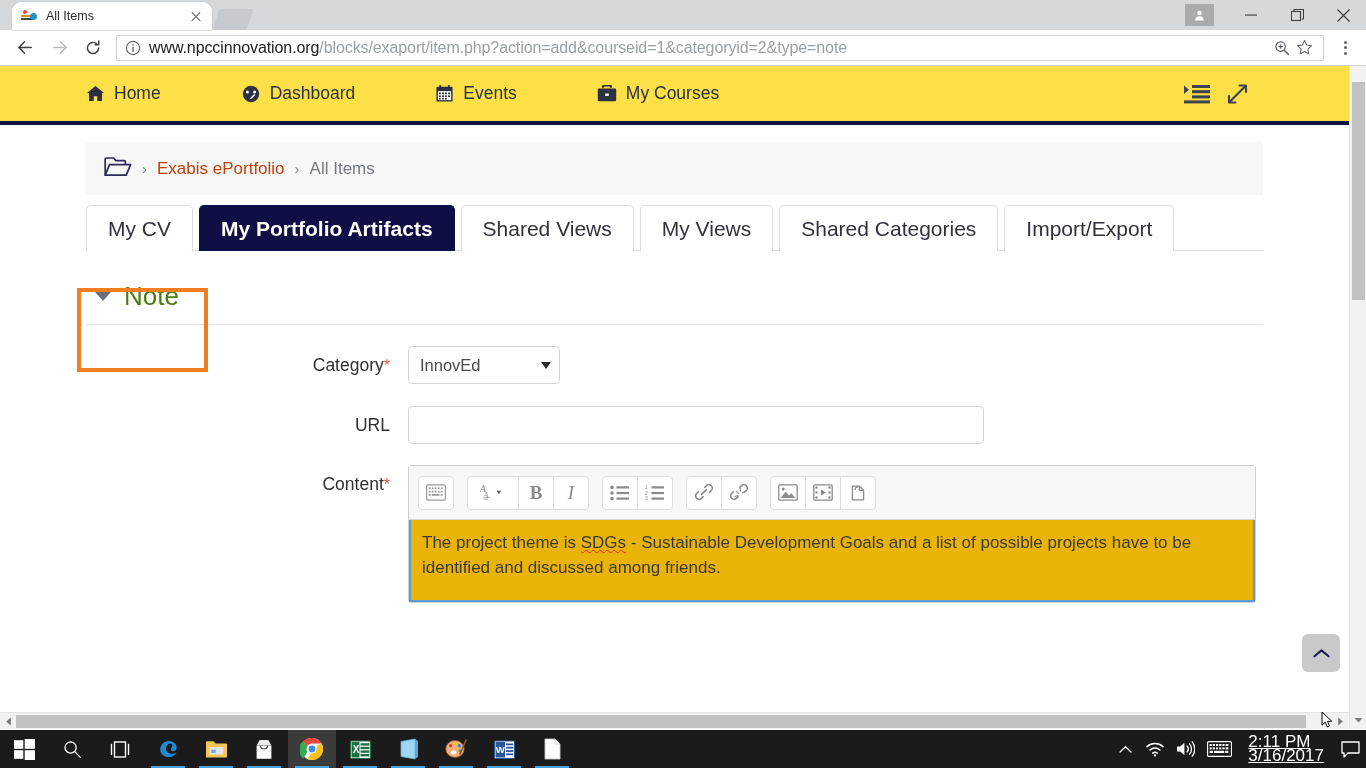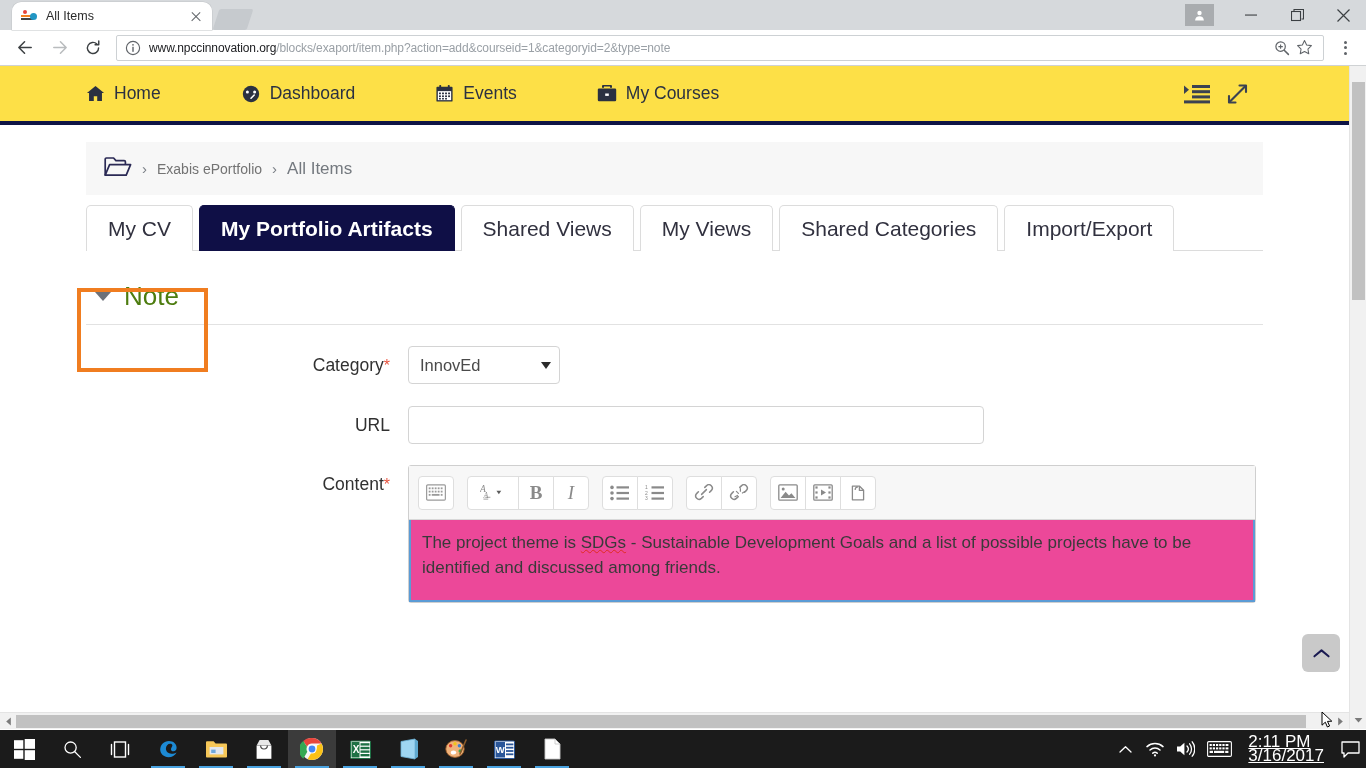--- a/index.html
+++ b/index.html
@@ -82,21 +82,21 @@
     width: 34px; height: 30px; display: flex; align-items: center;
     justify-content: center; cursor: pointer;
   }
   .urlbox {
     flex: 1; height: 26px; border: 1px solid #cdd1d4; border-radius: 2px;
     margin: 0 8px 0 6px; display: flex; align-items: center; padding: 0 8px;
     background: #fff;
   }
   .info-icon { width: 16px; height: 16px; flex: 0 0 16px; margin-right: 8px; }
   .url-text {
-    font-size: 12px; color: #9aa0a6; white-space: nowrap; overflow: hidden;
+    font-size: 16px; color: #9aa0a6; white-space: nowrap; overflow: hidden;
     flex: 1; letter-spacing: -0.1px;
   }
   .url-text .dom { color: #202124; }
   .omni-icon { width: 22px; flex: 0 0 22px; display: flex; justify-content: center; cursor: pointer; }
   .menu-dots {
     width: 26px; height: 26px; display: flex; flex-direction: column;
     align-items: center; justify-content: center; gap: 2.5px; cursor: pointer;
   }
   .menu-dots i { width: 3px; height: 3px; border-radius: 50%; background: #5f6368; display: block; }
 
@@ -125,21 +125,21 @@
   .nav-right .ni { cursor: pointer; display: flex; }
   .navrule { height: 4px; background: #0f1445; }
 
   .content-wrap { padding: 0 86px 0 86px; }
 
   .breadcrumb {
     height: 53px; background: #f7f7f7; display: flex; align-items: center;
     padding: 0 18px; gap: 10px; margin-top: 17px;
   }
   .bc-sep { color: #7a7f86; font-size: 15px; }
-  .bc-link { color: #737373; font-size: 14px; cursor: pointer; }
+  .bc-link { color: #c2410c; font-size: 17px; cursor: pointer; }
   .bc-cur { color: #74797f; font-size: 17px; }
 
   .tabs { display: flex; gap: 6px; margin-top: 10px; }
   .ptab {
     height: 46px; padding: 0 21px; display: flex; align-items: center;
     font-size: 21px; color: #31313f; background: #fff;
     border: 1px solid #dcdcdc; border-radius: 5px 5px 0 0;
     border-bottom: none; cursor: pointer; white-space: nowrap;
   }
   .ptab.active { background: #0f0f46; color: #ffffff; border-color: #0f0f46; font-weight: 600; }
@@ -197,21 +197,21 @@
     cursor: pointer; margin-left: -1px; padding: 0 5px;
   }
   .egroup .ebtn:first-child { margin-left: 0; border-radius: 4px 0 0 4px; }
   .egroup .ebtn:last-child { border-radius: 0 4px 4px 0; }
   .egroup .ebtn:only-child { border-radius: 4px; }
   .ebtn .bchar { font-family: "Liberation Serif", serif; font-size: 19px; color: #8a8a8a; }
   .ebtn .ichar { font-family: "Liberation Serif", serif; font-size: 19px; color: #8a8a8a; font-style: italic; }
 
   .ebody {
     min-height: 82px; padding: 10px 11px; font-size: 17px; color: #3a3a3a;
-    line-height: 25px; border: 2px solid #5b9bd5; border-top: none; background: #ec4899;
+    line-height: 25px; border: 2px solid #5b9bd5; border-top: none; background: #eab308;
   }
   .spell {
     text-decoration: underline; text-decoration-color: #e02b20;
     text-decoration-style: wavy; text-decoration-thickness: 1px;
   }
 
   
   .to-top {
     position: absolute; right: 26px; bottom: 57px; width: 38px; height: 38px;
     background: #c9c9c9; border-radius: 6px; display: flex;

